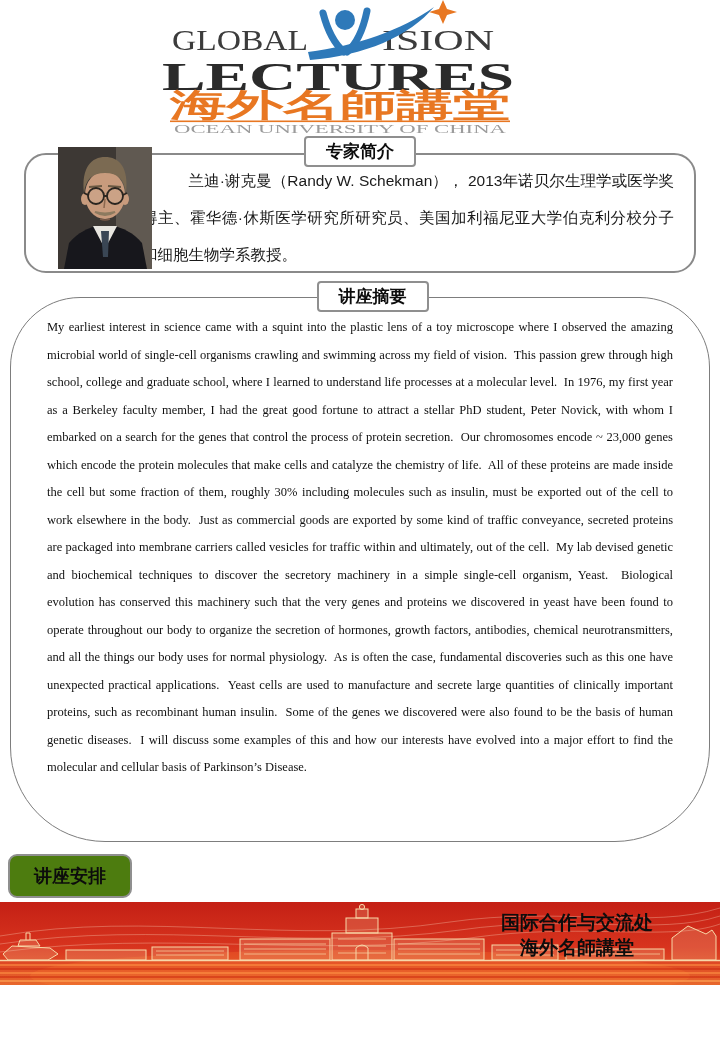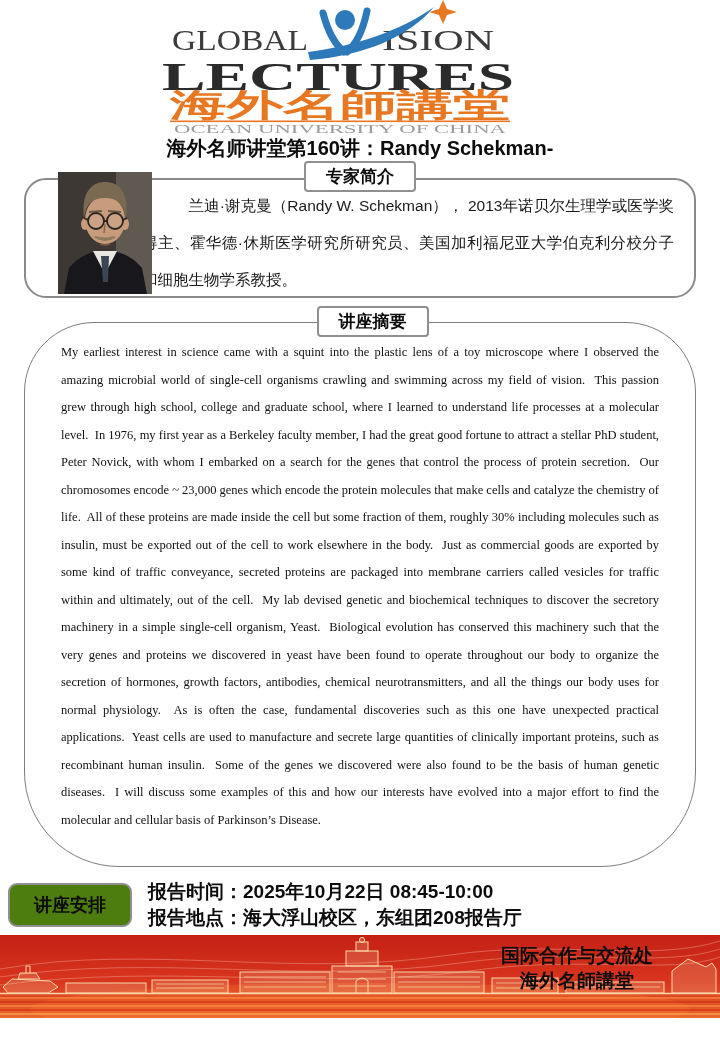--- a/index.html
+++ b/index.html
@@ -27,21 +27,21 @@
     border:2px solid #8a8a8a;border-radius:22px;box-sizing:border-box;
   }
   .expert-photo{position:absolute;left:32px;top:-8px;width:94px;height:122px;z-index:2;}
   .expert-bio{
     margin-left:116px;padding:7px 20px 0 0;font-size:15.5px;line-height:37px;
     text-indent:3em;text-align:justify;color:#1a1a1a;
   }
   
   .abstract-row{margin-top:8px;margin-bottom:-15px;margin-left:25px;}
   .abstract-box{
-    margin:0 24px;height:545px;box-sizing:border-box;overflow:hidden;
+    margin:0 10px;height:545px;box-sizing:border-box;overflow:hidden;
     border:1.5px solid #7d7d7d;border-radius:70px 70px 95px 95px;
     padding:16px 36px 20px;background:#fff;
   }
   .abstract-text{
     font-family:"Liberation Serif",serif;font-size:12.5px;line-height:27.5px;
     text-align:justify;white-space:pre-wrap;color:#101010;
   }
   
   .schedule{display:flex;align-items:center;margin-top:12px;padding:0 8px;}
   .schedule-pill{
@@ -78,21 +78,20 @@
 
     <text x="2" y="90" font-family="Liberation Serif,serif" font-size="40" font-weight="bold" fill="#2B2B2B" textLength="352" lengthAdjust="spacingAndGlyphs">LECTURES</text>
 
     <text x="10" y="116" font-family="Liberation Serif,serif" font-size="32" font-weight="bold" fill="#E87722" textLength="340" lengthAdjust="spacingAndGlyphs">海外名師講堂</text>
     <rect x="10" y="120.5" width="340" height="1.6" fill="#E87722"></rect>
     <text x="14" y="133" font-family="Liberation Serif,serif" font-size="12.5" fill="#9B9B9B" textLength="332" lengthAdjust="spacingAndGlyphs">OCEAN UNIVERSITY OF CHINA</text>
   </svg>
 </div>
 
 <div class="title-block">
-  <div>海外名师讲堂第160讲：Randy Schekman-</div>
 </div>
 
 <div class="pill-row expert-row">
   <span class="pill">专家简介</span>
 </div>
 <div class="expert-box">
   <svg class="expert-photo" viewBox="0 0 94 122">
     <rect x="0" y="0" width="94" height="122" fill="#3d3834"></rect>
     <rect x="58" y="0" width="36" height="122" fill="#7d746a" opacity="0.55"></rect>
 
@@ -123,24 +122,20 @@
 
 <div class="pill-row abstract-row">
   <span class="pill">讲座摘要</span>
 </div>
 <div class="abstract-box">
   <div class="abstract-text">My earliest interest in science came with a squint into the plastic lens of a toy microscope where I observed the amazing microbial world of single-cell organisms crawling and swimming across my field of vision.  This passion grew through high school, college and graduate school, where I learned to understand life processes at a molecular level.  In 1976, my first year as a Berkeley faculty member, I had the great good fortune to attract a stellar PhD student, Peter Novick, with whom I embarked on a search for the genes that control the process of protein secretion.  Our chromosomes encode ~ 23,000 genes which encode the protein molecules that make cells and catalyze the chemistry of life.  All of these proteins are made inside the cell but some fraction of them, roughly 30% including molecules such as insulin, must be exported out of the cell to work elsewhere in the body.  Just as commercial goods are exported by some kind of traffic conveyance, secreted proteins are packaged into membrane carriers called vesicles for traffic within and ultimately, out of the cell.  My lab devised genetic and biochemical techniques to discover the secretory machinery in a simple single-cell organism, Yeast.  Biological evolution has conserved this machinery such that the very genes and proteins we discovered in yeast have been found to operate throughout our body to organize the secretion of hormones, growth factors, antibodies, chemical neurotransmitters, and all the things our body uses for normal physiology.  As is often the case, fundamental discoveries such as this one have unexpected practical applications.  Yeast cells are used to manufacture and secrete large quantities of clinically important proteins, such as recombinant human insulin.  Some of the genes we discovered were also found to be the basis of human genetic diseases.  I will discuss some examples of this and how our interests have evolved into a major effort to find the molecular and cellular basis of Parkinson’s Disease.</div>
 </div>
 
 <div class="schedule">
   <span class="schedule-pill">讲座安排</span>
-  <div class="schedule-lines">
-    <div>报告时间：2025年10月22日 08:45-10:00</div>
-    <div>报告地点：海大浮山校区，东组团208报告厅</div>
-  </div>
 </div>
 
 <div class="footer">
   <svg width="720" height="83" viewBox="0 0 720 83">
     <defs>
       <linearGradient id="redgrad" x1="0" y1="0" x2="0" y2="1">
         <stop offset="0" stop-color="#c42015"></stop>
         <stop offset="0.55" stop-color="#d8341e"></stop>
         <stop offset="1" stop-color="#e8682d"></stop>
       </linearGradient>

